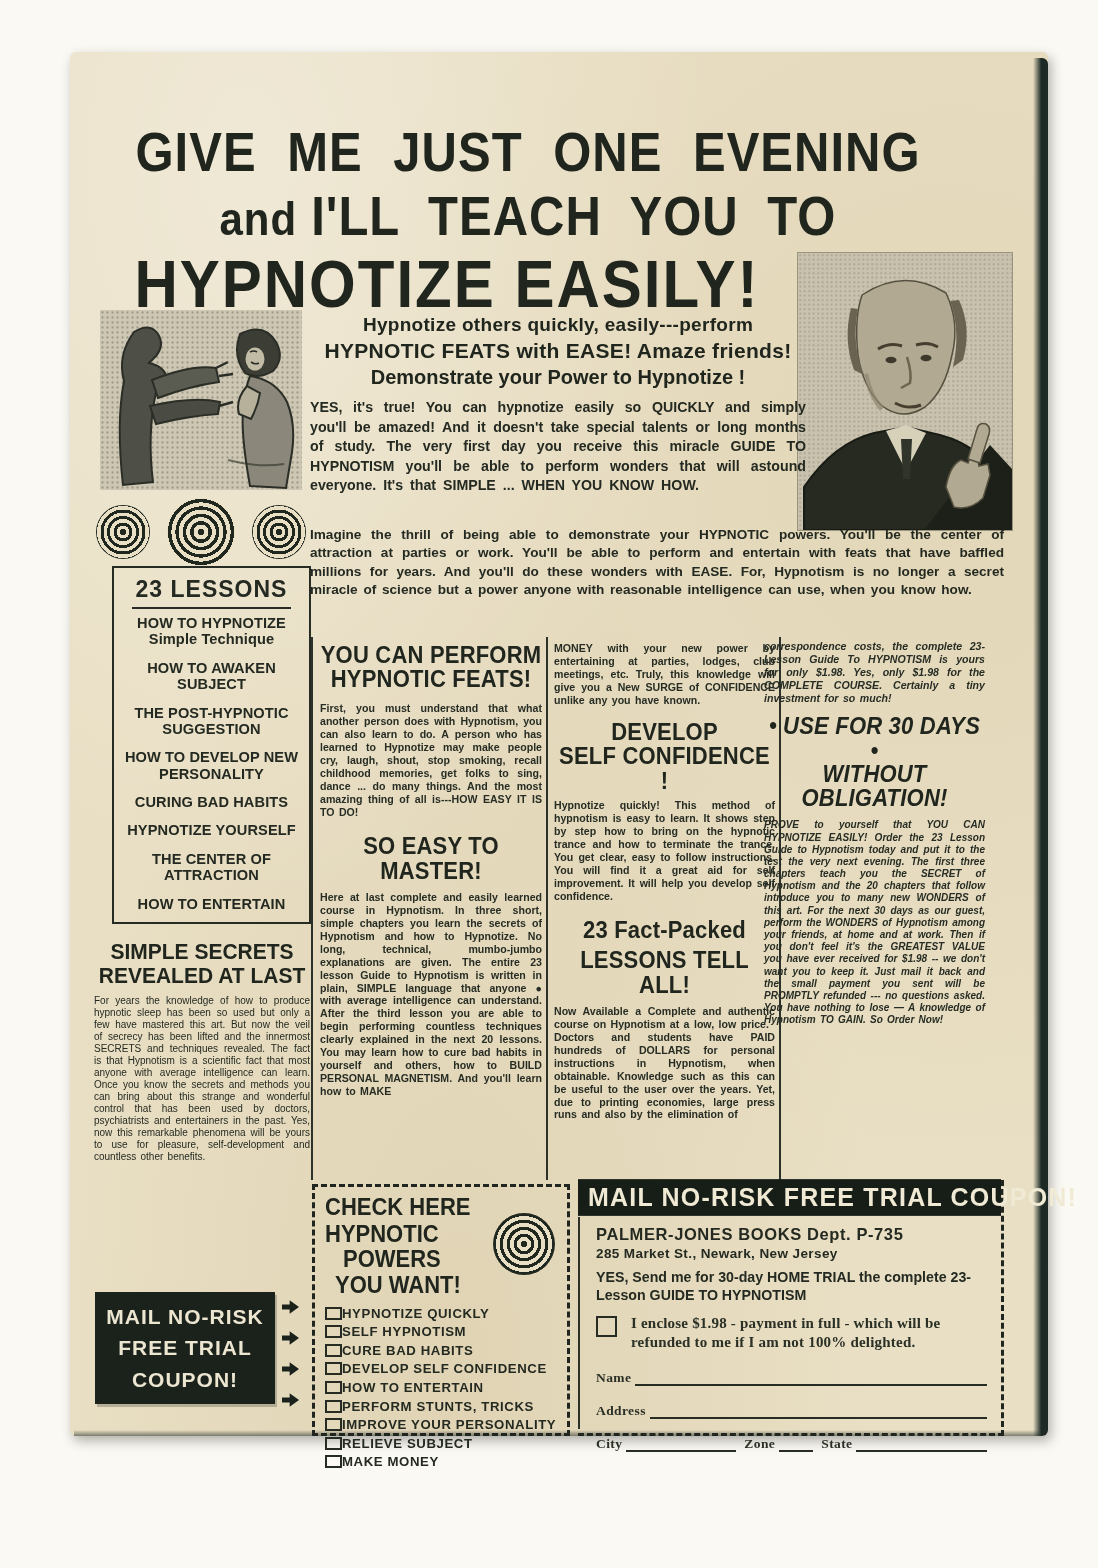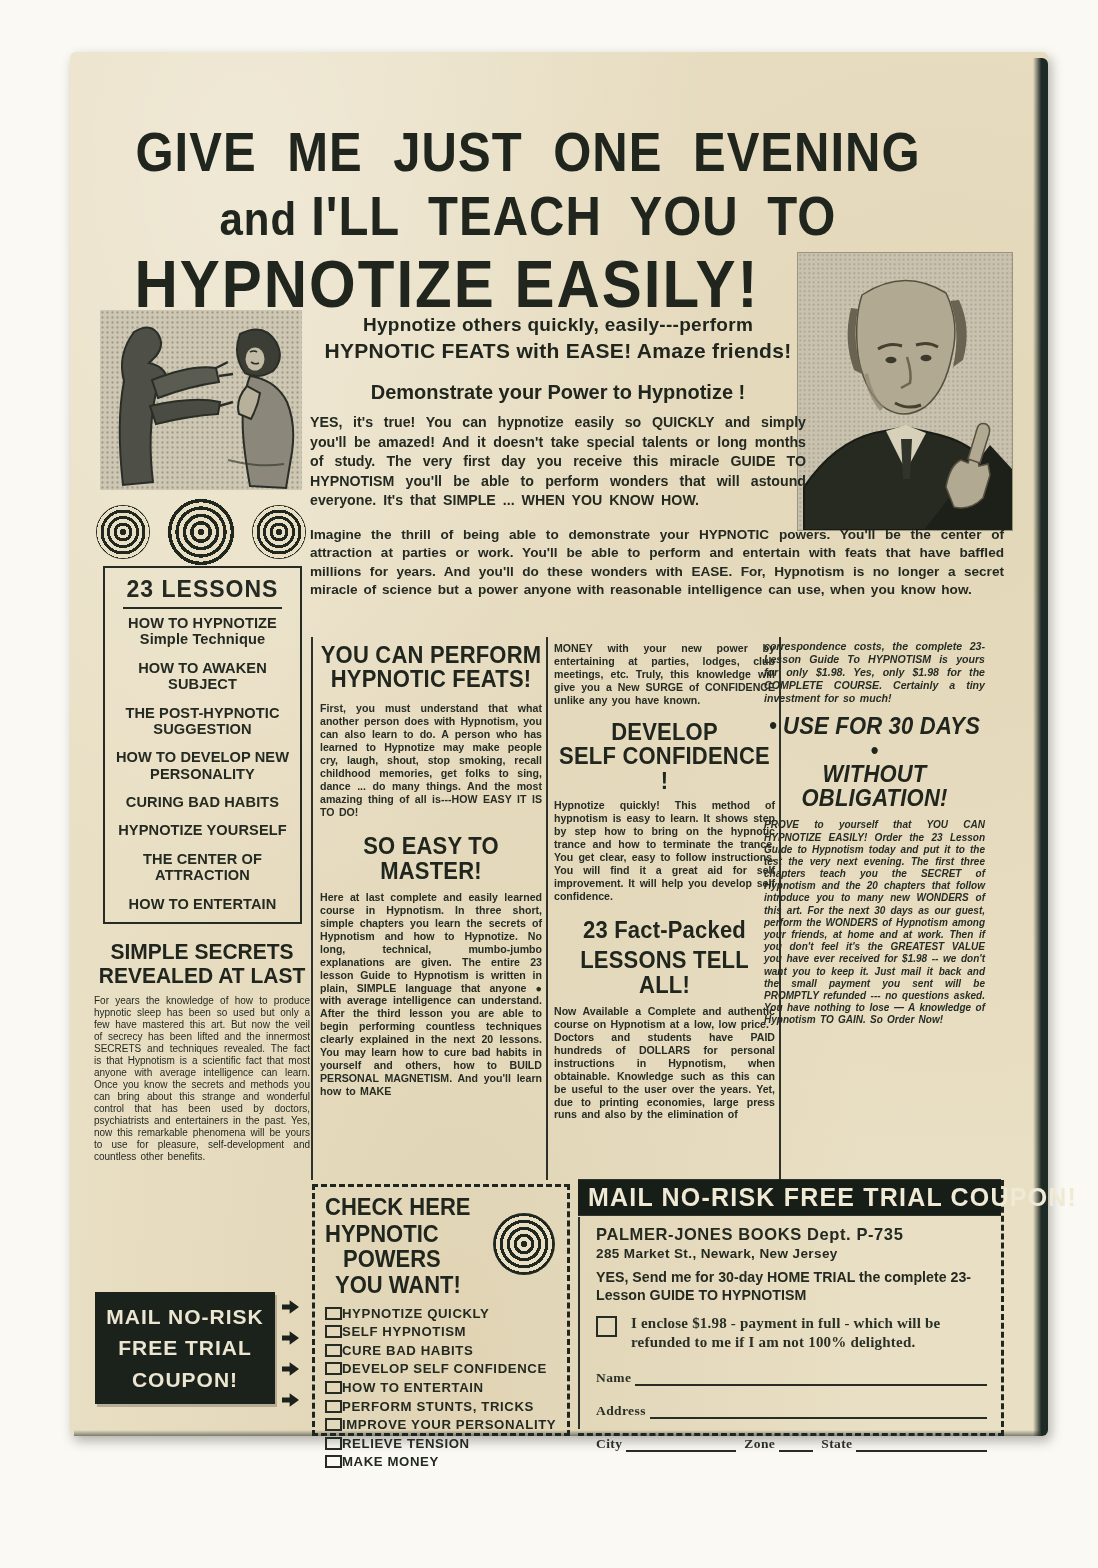--- a/index.html
+++ b/index.html
@@ -37,40 +37,40 @@
   .spirals { position:absolute; left:26px; top:446px; width:210px; display:flex; align-items:center; justify-content:space-between; }
   .spiral { border-radius:50%; background:repeating-radial-gradient(circle at 50% 50%, #20271f 0 3px, #e9dfc4 3px 6.5px); }
   .spiral.s1 { width:54px; height:54px; }
   .spiral.s2 { width:68px; height:68px; background:repeating-radial-gradient(circle at 50% 50%, #20271f 0 3.4px, #e9dfc4 3.4px 7.4px); }
   .photo { position:absolute; left:728px; top:201px; width:214px; height:277px; box-shadow:0 0 0 1px rgba(40,44,36,.4); }
 
   
   .subhead { position:absolute; left:240px; top:262px; width:496px; text-align:center; }
   .sh1 { font-size:19px; font-weight:bold; letter-spacing:.3px; }
   .sh2 { font-size:21px; font-weight:bold; letter-spacing:.3px; margin-top:3px; }
-  .sh3 { font-size:20px; font-weight:bold; margin-top:18px; }
+  .sh3 { font-size:20px; font-weight:bold; margin-top:3px; }
   .yes-para { margin-top:9px; font-size:14.2px; font-weight:bold; text-align:justify; line-height:1.38; word-spacing:3px; }
   .imagine-para { position:absolute; left:240px; top:474px; width:694px; font-size:13.6px; font-weight:bold;
     text-align:justify; line-height:1.36; word-spacing:2px; }
 
   
   .vrule { position:absolute; width:2px; background:#2c312a; top:585px; height:543px; }
   .vr1 { left:241px; } .vr2 { left:476px; } .vr3 { left:709px; }
 
   .copy { font-size:10.6px; font-weight:bold; text-align:justify; line-height:1.22; word-spacing:1.5px; color:#272d24; }
   .copy-tight { font-size:10px; }
   .colhead { font-size:22px; font-weight:bold; text-align:center; line-height:1.1; letter-spacing:.2px; transform:scaleY(1.05); }
 
   .col2 { position:absolute; left:250px; top:592px; width:222px; }
   .col3 { position:absolute; left:484px; top:590px; width:221px; }
   .col4 { position:absolute; left:694px; top:588px; width:221px;font-style:italic; }
   .gap6{height:6px;} .gap8{height:8px;} .gap10{height:10px;} .gap14{height:14px;} .gap16{height:16px;}
 
   
-  .lessons { position:absolute; left:33px; top:514px; width:199px; height:358px; border:2.5px solid #262c24;
+  .lessons { position:absolute; left:42px; top:514px; width:199px; height:358px; border:2.5px solid #262c24;
     padding:8px 8px 10px 8px; display:flex; flex-direction:column; }
   .lessons-title { font-size:23px; font-weight:bold; text-align:center; letter-spacing:1px;
     border-bottom:2.5px solid #262c24; padding-bottom:4px; margin:0 10px 6px 10px; }
   .lesson-list { flex:1; display:flex; flex-direction:column; justify-content:space-between; }
   .lesson { font-size:14.6px; font-weight:bold; text-align:center; line-height:1.12; letter-spacing:.1px; }
   .lesson .sub { display:block; font-weight:bold; }
 
   .secrets { position:absolute; left:24px; top:888px; width:216px; }
   .secrets-h { font-size:21px; font-weight:bold; text-align:center; line-height:1.12; transform:scaleY(1.05); }
   .secrets-b { margin-top:8px; font-size:10px; font-weight:normal; text-align:justify; line-height:1.2; word-spacing:1.5px; }
@@ -308,21 +308,21 @@
         <div class="check-row">
           <span class="check-box"></span>
           <span class="check-label">PERFORM STUNTS, TRICKS</span>
         </div>
         <div class="check-row">
           <span class="check-box"></span>
           <span class="check-label">IMPROVE YOUR PERSONALITY</span>
         </div>
         <div class="check-row">
           <span class="check-box"></span>
-          <span class="check-label">RELIEVE TENSION</span>
+          <span class="check-label">RELIEVE SUBJECT</span>
         </div>
         <div class="check-row">
           <span class="check-box"></span>
           <span class="check-label">MAKE MONEY</span>
         </div>
       </div>
     </div>
 
     <div class="form-panel">
       <div class="form-bar">MAIL NO-RISK FREE TRIAL COUPON!</div>

